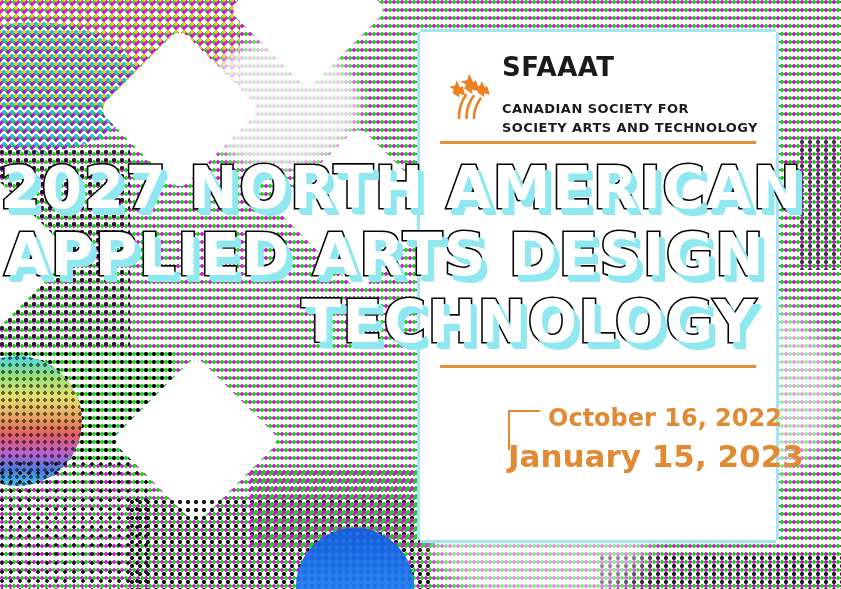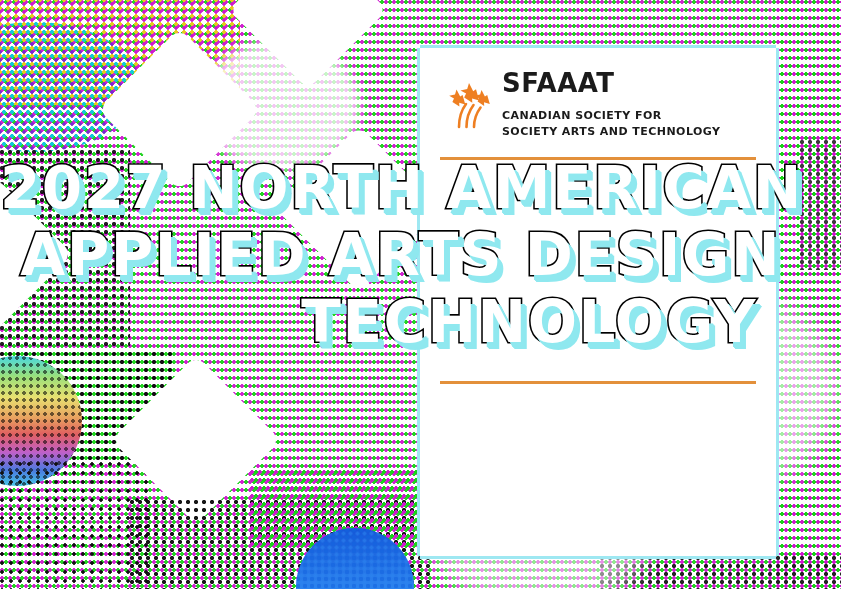--- a/index.html
+++ b/index.html
@@ -73,21 +73,21 @@
   .knock{
     position:absolute;
     background:#ffffff;
     transform:rotate(45deg);
     border-radius:10%;
   }
 
   
   #card{
     position:absolute;
-    left:420px; top:48px;
+    left:420px; top:32px;
     width:356px; height:508px;
     background:#ffffff;
     box-shadow:-3px 0 0 0 #9EE8F2, 0 -3px 0 0 #9EE8F2, 3px 0 0 0 #9EE8F2, 0 3px 0 0 #9EE8F2;
     z-index:4;
   }
 
   
   #logo{
     position:absolute;
     left:26px; top:22px;
@@ -99,25 +99,25 @@
     font-family:"DejaVu Sans", sans-serif;
     font-weight:bold;
     font-size:26px;
     letter-spacing:.5px;
     color:#1b1b1b;
     display:block;
   }
   .logo-sub{
     font-family:"DejaVu Sans", sans-serif;
     font-weight:bold;
-    font-size:11px;
+    font-size:13px;
     letter-spacing:.45px;
     color:#1b1b1b;
     display:block;
-    margin-top:12px;
+    margin-top:20px;
     line-height:1.45;
   }
 
   
   .rule{
     position:absolute;
     left:20px;
     width:316px;
     height:3px;
     background:#E3903B;
@@ -177,21 +177,21 @@
        4px 5px 0 #8FE8EF,
        5px 6px 0 #8FE8EF,
        6px 7px 0 #8FE8EF;
     white-space:nowrap;
     display:block;
     text-align:right;
     padding-right:84px;
     margin-bottom:11px;
   }
   #hl-1{padding-right:84px;}
-  #hl-2{padding-right:60px;}
+  #hl-2{padding-right:76px;}
   #hl-3{padding-right:84px;}
 </style>
 </head>
 <body>
 
 <div id="poster">
 
   <div class="bg-layer bg-base"></div>
 
   <div class="bg-layer dots-mg" style="opacity:.95;"></div>
@@ -255,20 +255,25 @@
         <span class="logo-sub">
           <span>CANADIAN SOCIETY FOR</span><br>
           <span>SOCIETY ARTS AND TECHNOLOGY</span>
         </span>
       </span>
     </div>
 
     <div class="rule" id="rule-top"></div>
     <div class="rule" id="rule-bottom"></div>
 
+    <div id="dates">
+      <span id="date-bracket"></span>
+      <span id="date-start">October 16, 2022</span>
+      <span id="date-end">January 15, 2023</span>
+    </div>
 
   </div>
 
   <div id="headline">
     <span class="hl-line" id="hl-1">2027 NORTH AMERICAN</span>
     <span class="hl-line" id="hl-2">APPLIED ARTS DESIGN</span>
     <span class="hl-line" id="hl-3">TECHNOLOGY</span>
   </div>
 
 </div>

